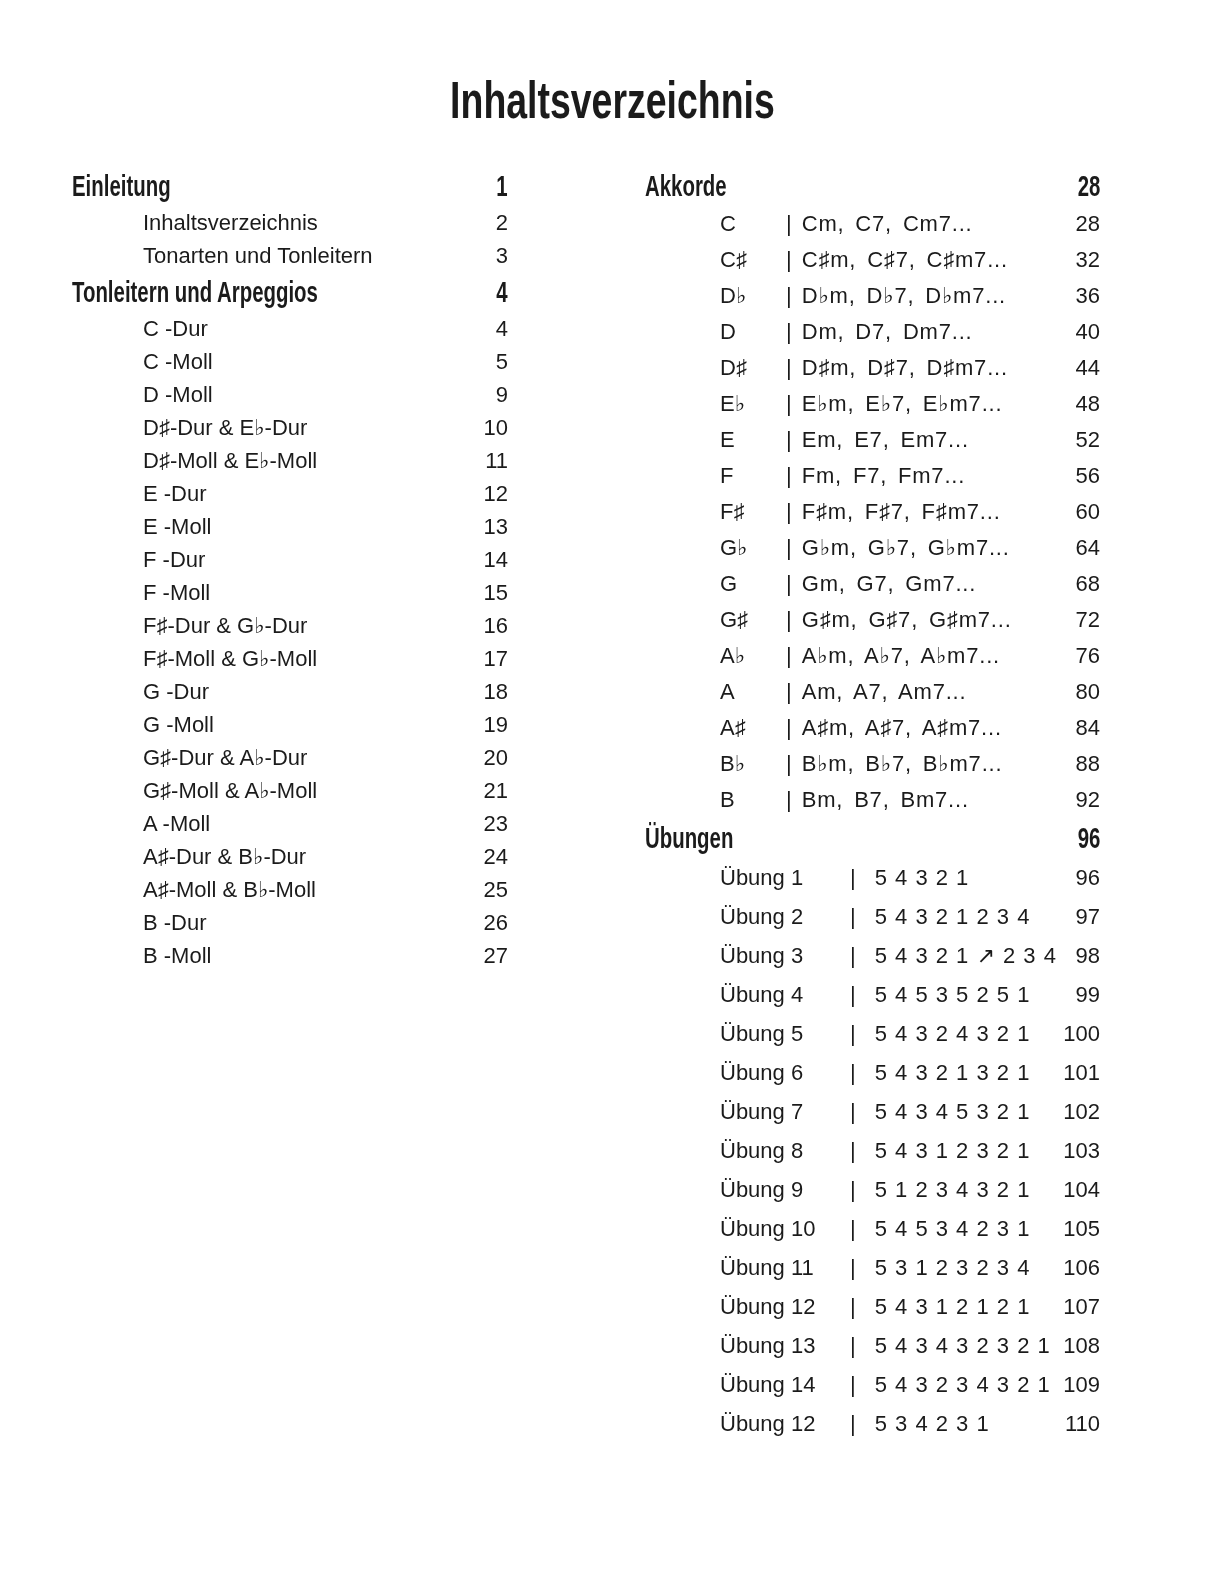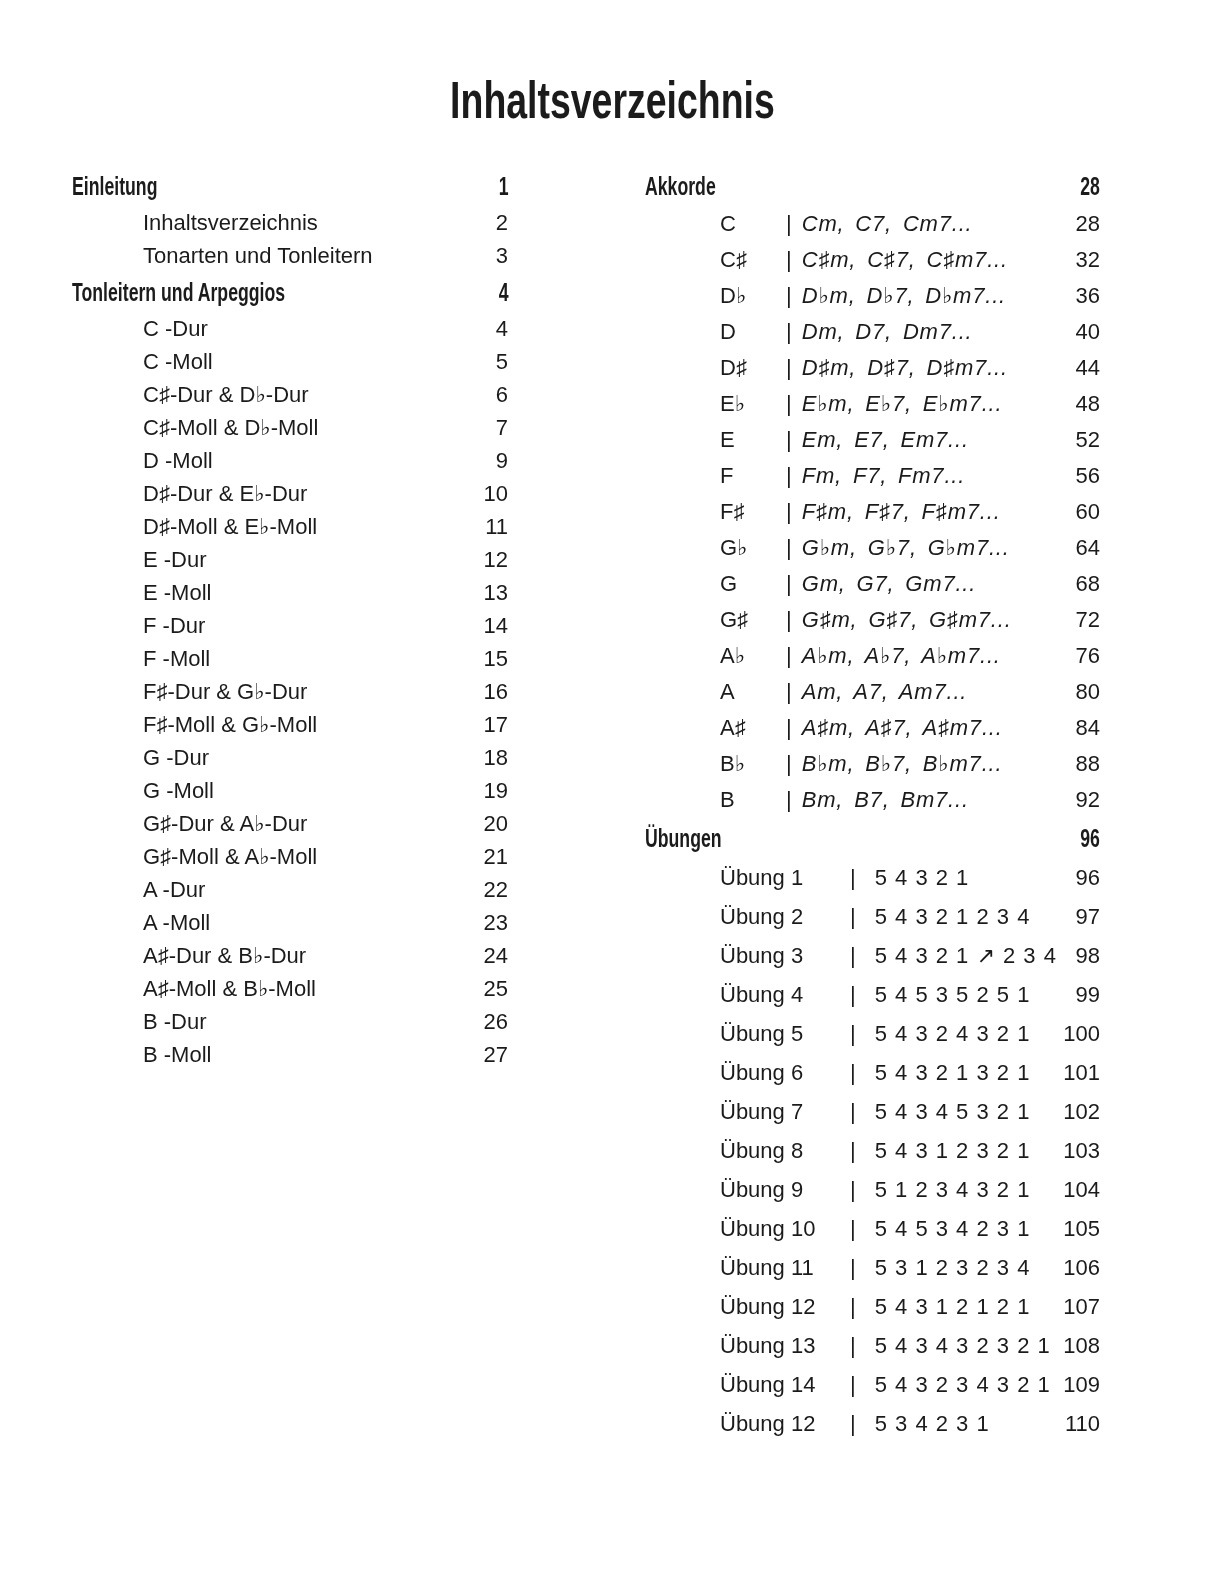--- a/index.html
+++ b/index.html
@@ -38,21 +38,21 @@
   }
   .col { flex: none; }
   .col-left  { width: 436px; }
   .col-right { width: 455px; }
 
   
   .heading-row {
     display: flex;
     justify-content: space-between;
     align-items: baseline;
-    font-size: 26px;
+    font-size: 30px;
     font-weight: 700;
     line-height: 40px;
     white-space: nowrap;
   }
   .heading-row .h-text {
     display: inline-block;
     transform: scaleX(0.68);
     transform-origin: left center;
   }
   .heading-row .h-num {
@@ -88,21 +88,20 @@
   .section-exercises .detail-row { line-height: 39px; }
   .row-label { flex: none; }
   .section-chords .row-label    { width: 66px; }
   .section-exercises .row-label { width: 130px; }
   .row-sep { flex: none; }
   .section-chords .row-sep    { margin-right: 10px; }
   .section-exercises .row-sep { margin-right: 19px; }
   .section-chords .row-detail {
     letter-spacing: 0.8px;
     word-spacing: 4px;
-    font-style: italic;
   }
   .section-exercises .row-detail {
     letter-spacing: 0.5px;
     word-spacing: 1px;
   }
   .detail-row .item-page { margin-left: auto; }
 </style>
 </head>
 <body>
 
@@ -138,30 +137,20 @@
     <span class="item-label">C -Dur</span>
     <span class="item-page">4</span>
   </div>
             <div class="item-row">
     <span class="item-label">C -Moll</span>
     <span class="item-page">5</span>
   </div>
           </div>
           <div class="group">
             <div class="item-row">
-    <span class="item-label">C♯-Dur &amp; D♭-Dur</span>
-    <span class="item-page">6</span>
-  </div>
-            <div class="item-row">
-    <span class="item-label">C♯-Moll &amp; D♭-Moll</span>
-    <span class="item-page">7</span>
-  </div>
-          </div>
-          <div class="group">
-            <div class="item-row">
     <span class="item-label">D -Moll</span>
     <span class="item-page">9</span>
   </div>
           </div>
           <div class="group">
             <div class="item-row">
     <span class="item-label">D♯-Dur &amp; E♭-Dur</span>
     <span class="item-page">10</span>
   </div>
             <div class="item-row">
@@ -213,24 +202,20 @@
             <div class="item-row">
     <span class="item-label">G♯-Dur &amp; A♭-Dur</span>
     <span class="item-page">20</span>
   </div>
             <div class="item-row">
     <span class="item-label">G♯-Moll &amp; A♭-Moll</span>
     <span class="item-page">21</span>
   </div>
           </div>
           <div class="group">
-            <div class="item-row">
-    <span class="item-label">A -Dur</span>
-    <span class="item-page">22</span>
-  </div>
             <div class="item-row">
     <span class="item-label">A -Moll</span>
     <span class="item-page">23</span>
   </div>
           </div>
           <div class="group">
             <div class="item-row">
     <span class="item-label">A♯-Dur &amp; B♭-Dur</span>
     <span class="item-page">24</span>
   </div>

